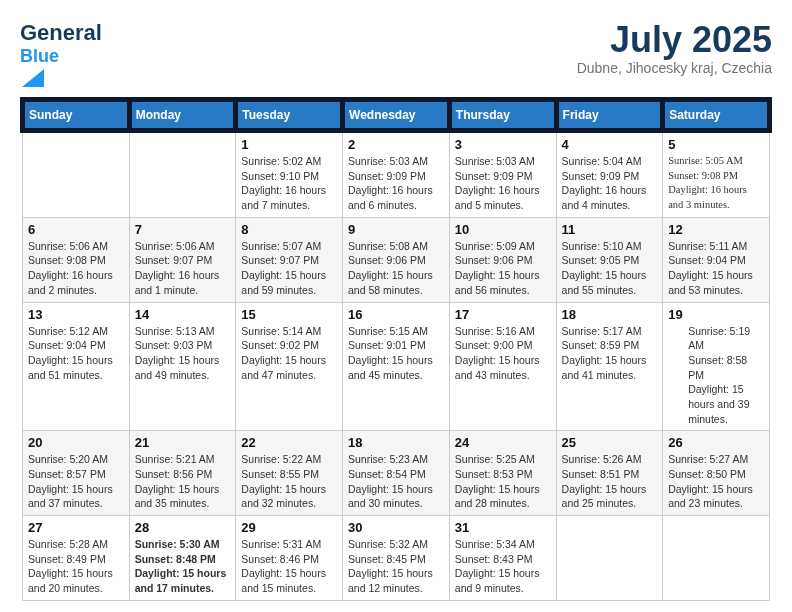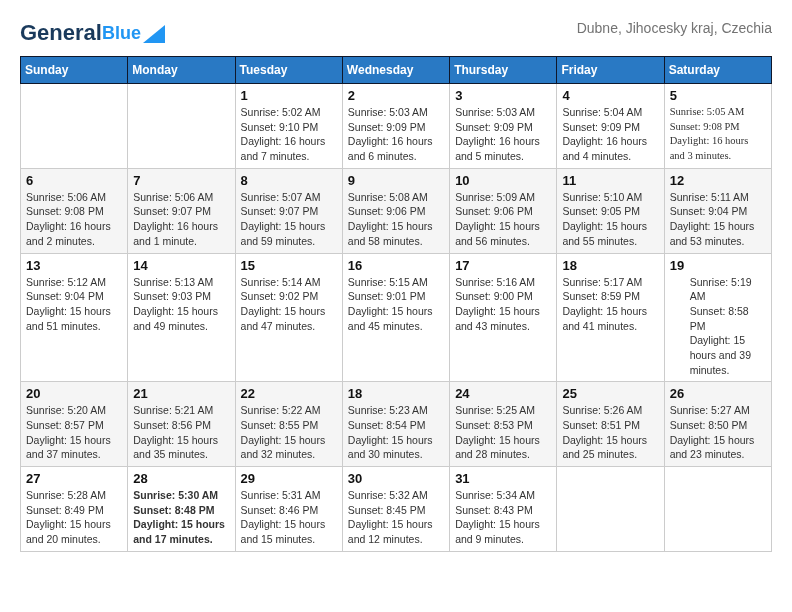--- a/index.html
+++ b/index.html
@@ -39,21 +39,21 @@
       border-collapse: collapse;
       font-size: 11px;
     }
     .calendar th {
       background: #2979c4;
       color: #fff;
       padding: 6px 4px;
       text-align: left;
       font-size: 12px;
       font-weight: bold;
-      border: 1px solid #0f172a;
+      border: 5px solid #0f172a;
     }
     .calendar td {
       border: 1px solid #ccc;
       vertical-align: top;
       padding: 4px 5px;
       width: 107px;
       min-height: 80px;
       background: #fff;
     }
     .calendar tr:nth-child(even) td {
@@ -73,29 +73,30 @@
     }
     .empty-cell {
       background: #fff !important;
     }
   </style>
 </head>
 <body>
 
 <div class="header">
   <div class="logo">
-    <div style="display:flex;align-items:center;">
+    <div style="display:flex;flex-direction:column;">
       <span style="font-size:22px;font-weight:bold;color:#1a3a5c;">General</span>
       <span style="font-size:18px;font-weight:bold;color:#2196F3;">Blue</span>
       <svg width="22" height="18" viewBox="0 0 22 18" style="margin-left:2px;margin-top:2px;">
         <polygon points="0,18 22,0 22,18" fill="#2196F3"></polygon>
       </svg>
     </div>
   </div>
   <div class="title-block">
+    <div class="month-title">July 2025</div>
     <div class="location">Dubne, Jihocesky kraj, Czechia</div>
   </div>
 </div>
 
 <table class="calendar">
   <thead>
     <tr>
     <th>Sunday</th>
         <th>Monday</th>
         <th>Tuesday</th>

